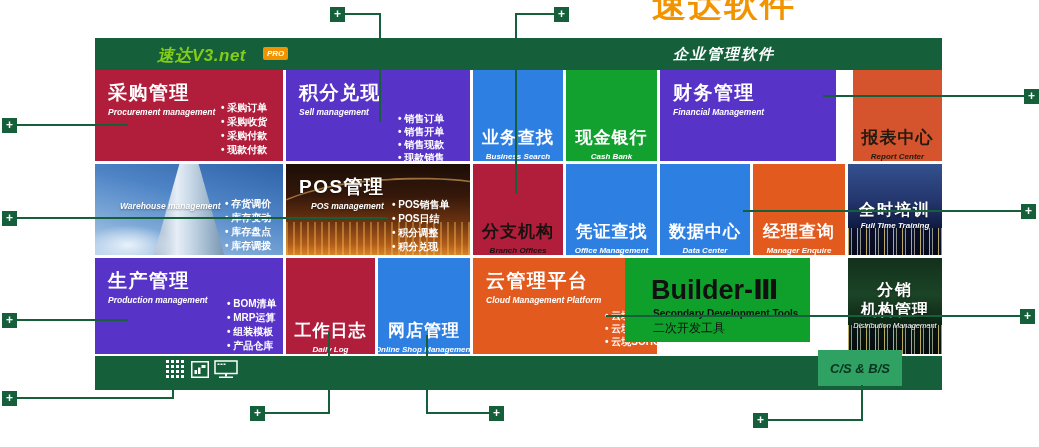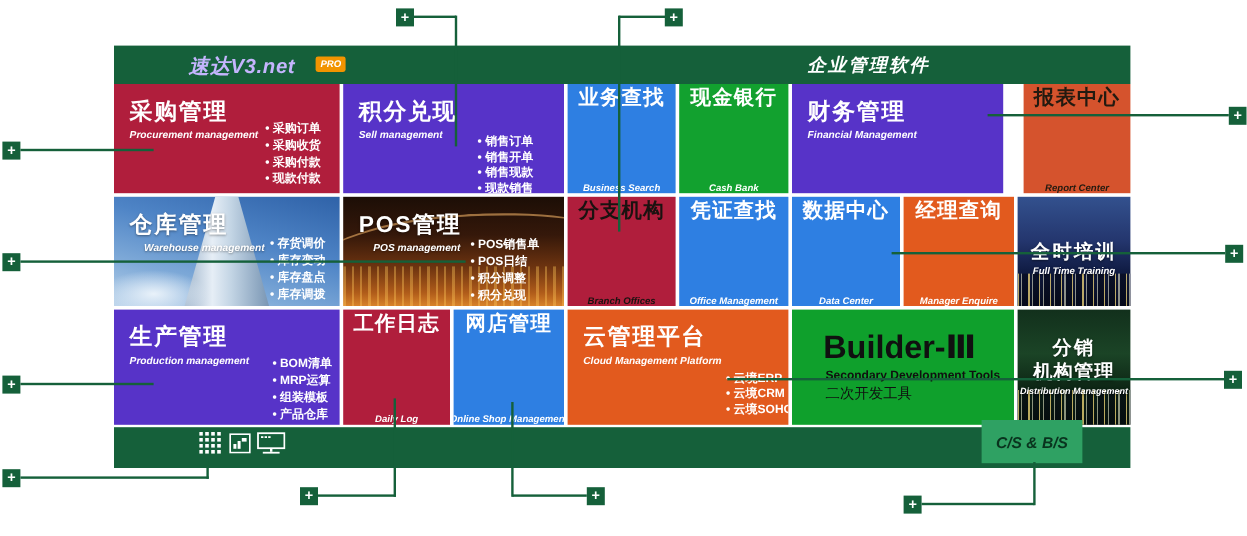--- a/index.html
+++ b/index.html
@@ -5,21 +5,21 @@
   html,body{margin:0;padding:0;background:#fff;}
   #screen{position:relative;width:1039px;height:447px;background:#fff;overflow:hidden;
           font-family:"Liberation Sans","DejaVu Sans",sans-serif;}
 
   
   .bar{position:absolute;background:#15603A;}
   #topbar{left:95px;top:38px;width:847px;height:32px;z-index:2;}
   #botbar{left:95px;top:356px;width:847px;height:34px;z-index:2;}
 
   
-  #brand{position:absolute;left:62px;top:6px;color:#c4b5fd;font-size:17px;font-weight:bold;
+  #brand{position:absolute;left:62px;top:6px;color:#84cc16;font-size:17px;font-weight:bold;
          font-style:italic;letter-spacing:.5px;white-space:nowrap;}
   #pro{position:absolute;left:168px;top:9px;background:#F29400;color:#fff;font-size:8px;
        font-weight:bold;font-style:italic;padding:2px 4px;border-radius:2px;}
   #prodtitle{position:absolute;left:578px;top:7px;color:#fff;font-size:15px;font-weight:bold;
              font-style:italic;letter-spacing:2px;}
 
   
   #banner-crop{position:absolute;left:652px;top:0;width:170px;height:20px;overflow:hidden;z-index:3;}
   #banner-crop span{position:absolute;left:0;top:-17px;font-size:34px;font-weight:bold;
                     color:#F29400;letter-spacing:2px;white-space:nowrap;}
@@ -33,21 +33,21 @@
   .orangeT{background:#E25A1E}
   .redorange{background:#D5532D}
   .builderG{background:#0FA02C}
 
   .t-title{position:absolute;left:13px;top:10px;color:#fff;font-size:19px;font-weight:bold;letter-spacing:1.5px;}
   .t-sub{position:absolute;left:13px;top:37px;color:#fff;font-size:8.5px;font-style:italic;font-weight:bold;}
   .t-items{position:absolute;margin:0;padding:0;list-style:none;color:#fff;font-size:10px;font-weight:bold;}
   .t-items li{line-height:14px;white-space:nowrap;}
   .t-items li::before{content:"• ";}
 
-  .center-tile{display:flex;flex-direction:column;align-items:center;justify-content:space-between;text-align:center;}
+  .center-tile{display:flex;flex-direction:column;align-items:center;justify-content:flex-end;text-align:center;}
   .ct-title{color:#fff;font-size:17px;font-weight:bold;letter-spacing:1px;white-space:nowrap;}
   .ct-sub{color:#fff;font-size:8px;font-style:italic;font-weight:bold;margin-top:3px;white-space:nowrap;}
   .dark .ct-title,.dark .ct-sub{color:#231A10;}
 
   
   #tile-warehouse{background:linear-gradient(195deg,#2F62A8 0%,#4E84C6 40%,#7FAAD8 72%,#B9D2EA 100%);}
   .wh-tower{position:absolute;left:54px;top:0;width:80px;height:100%;
             background:linear-gradient(90deg,#8FA8C2 0%,#E6EEF6 35%,#C2D4E4 55%,#6E8CAC 100%);
             clip-path:polygon(38% 0,62% 0,94% 100%,6% 100%);}
   .wh-cloud{position:absolute;left:-12px;bottom:-10px;width:90px;height:40px;
@@ -83,20 +83,23 @@
   
   .line{position:absolute;background:#15603A;z-index:20;}
   .plus{position:absolute;width:15px;height:15px;background:#15603A;color:#fff;z-index:21;
         font-size:12px;font-weight:bold;text-align:center;line-height:14px;}
 </style>
 </head>
 <body>
 
 <div id="screen">
 
+  <div id="banner-crop">
+    <span>速达软件</span>
+  </div>
 
   <div id="topbar" class="bar">
     <div id="brand">速达V3.net</div>
     <div id="pro">PRO</div>
     <div id="prodtitle">企业管理软件</div>
   </div>
 
   <div class="tile crimson" style="left:95px;top:70px;width:188px;height:91px">
     <div class="t-title">采购管理</div>
     <div class="t-sub">Procurement management</div>
@@ -135,21 +138,20 @@
   </div>
 
   <div class="tile redorange center-tile dark" style="left:853px;top:70px;width:89px;height:91px">
     <div class="ct-title">报表中心</div>
     <div class="ct-sub">Report Center</div>
   </div>
 
   <div class="tile" id="tile-warehouse" style="left:95px;top:164px;width:188px;height:91px">
     <div class="wh-tower"></div>
     <div class="wh-cloud"></div>
-    <div class="photo-title">仓库管理</div>
     <div class="photo-sub">Warehouse management</div>
     <ul class="t-items" style="left:130px;top:33px;z-index:2">
       <li>存货调价</li>
       <li>库存变动</li>
       <li>库存盘点</li>
       <li>库存调拨</li>
     </ul>
   </div>
 
   <div class="tile crimson center-tile dark" style="left:473px;top:164px;width:90px;height:91px">
@@ -215,31 +217,31 @@
   <div class="tile orangeT" style="left:473px;top:258px;width:184px;height:96px">
     <div class="t-title">云管理平台</div>
     <div class="t-sub">Cloud Management Platform</div>
     <ul class="t-items" style="left:132px;top:51px;line-height:13px">
       <li style="line-height:13px">云境ERP</li>
       <li style="line-height:13px">云境CRM</li>
       <li style="line-height:13px">云境SOHO</li>
     </ul>
   </div>
 
-  <div class="tile builderG" style="left:660px;top:258px;width:185px;height:96px">
+  <div class="tile builderG" style="left:625px;top:258px;width:185px;height:84px">
     <div class="b-title">Builder-Ⅲ</div>
     <div class="b-sub">Secondary Development Tools</div>
     <div class="b-cn">二次开发工具</div>
   </div>
 
   <div class="tile" id="tile-distribution" style="left:848px;top:258px;width:94px;height:96px">
     <div class="city-lights"></div>
     <div class="photo-center" style="top:22px;font-size:16px;font-weight:bold;letter-spacing:2px">分销</div>
     <div class="photo-center" style="top:42px;font-size:16px;font-weight:bold;letter-spacing:1px">机构管理</div>
-    <div class="photo-center" style="top:63px;font-size:7.5px;font-style:italic;font-weight:bold">Distribution Management</div>
+    <div class="photo-center" style="top:63px;font-size:7.5px;font-style:italic;font-weight:normal">Distribution Management</div>
   </div>
 
   <div id="botbar" class="bar"></div>
 
   <div class="ficon" style="left:166px;top:360px">
     <svg width="19" height="19" viewBox="0 0 19 19">
       <g fill="#fff">
         <rect x="0" y="0" width="3" height="3"></rect>
           <rect x="5" y="0" width="3" height="3"></rect>
           <rect x="10" y="0" width="3" height="3"></rect>

